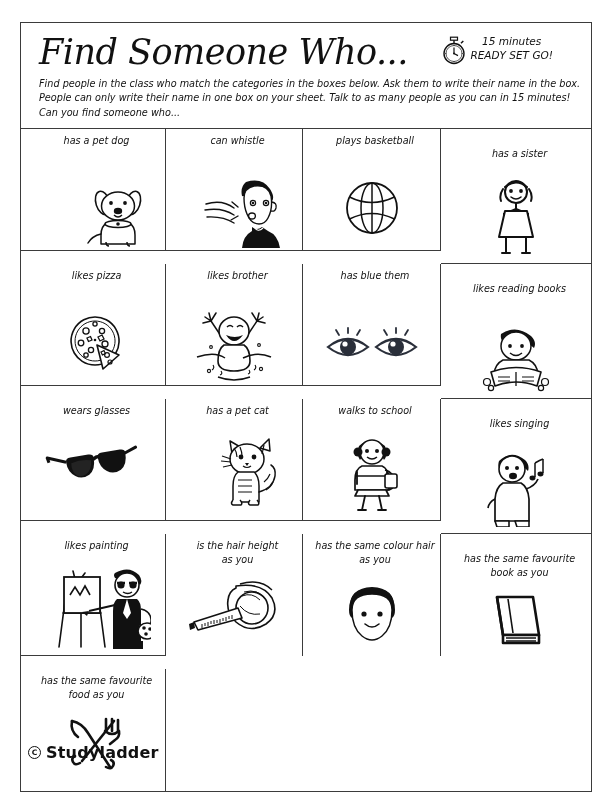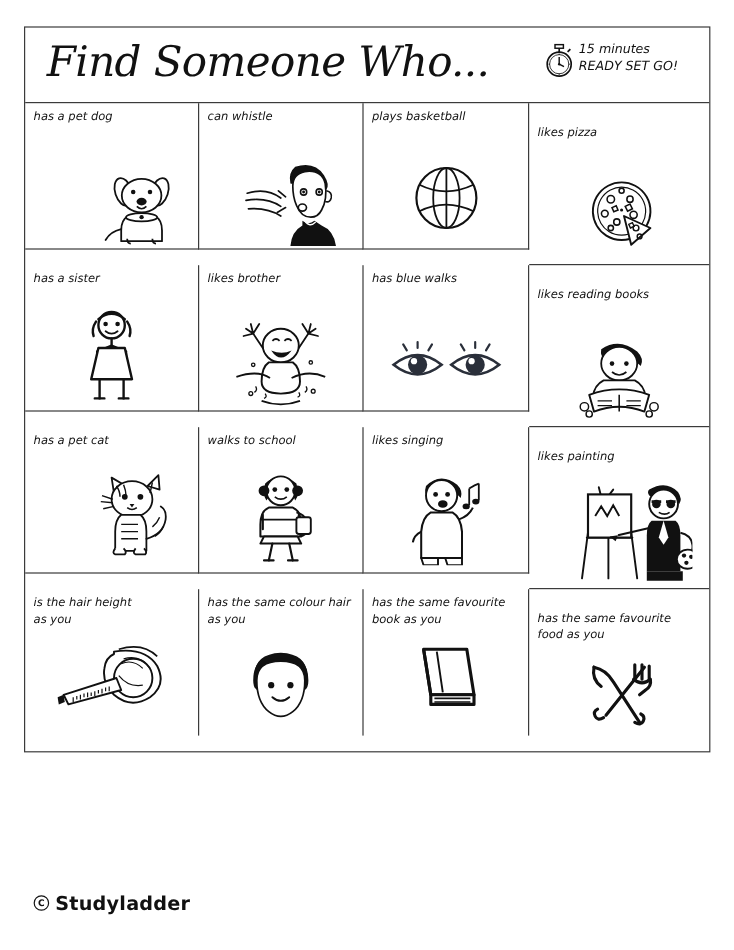--- a/index.html
+++ b/index.html
@@ -12,32 +12,32 @@
   .sheet{border:1.6px solid #3b3b3b;box-sizing:border-box;width:572px;}
 
   
   .header{border-bottom:1.6px solid #3b3b3b;box-sizing:border-box;
           padding:6px 12px 8px 12px;position:relative;}
   .title-row{display:flex;align-items:flex-start;justify-content:space-between;}
   .title{font-family:"DejaVu Serif",serif;font-style:italic;font-weight:400;
          font-size:35px;line-height:42px;letter-spacing:-0.5px;color:#111;
          margin:2px 0 0 6px;white-space:nowrap;text-align:center;}
   .timer-block{display:flex;align-items:flex-start;gap:2px;margin-top:6px;
-               margin-right:14px;}
+               margin-right:26px;text-align:center;}
   .timer-txt{font-family:"DejaVu Sans",sans-serif;font-style:italic;
              font-size:10.5px;line-height:13.5px;color:#111;white-space:nowrap;}
   .intro{font-family:"DejaVu Sans",sans-serif;font-style:italic;font-size:9.7px;
          line-height:14.4px;color:#111;margin:4px 0 0 6px;max-width:552px;}
   .intro div{white-space:nowrap;}
 
   
   .grid{display:grid;grid-template-columns:145px 137px 138px 150px;}
   .cell{border-right:1.4px solid #3b3b3b;border-bottom:1.4px solid #3b3b3b;
         box-sizing:border-box;height:122px;position:relative;
-        padding:5px 0 0 7px;overflow:hidden;}
+        padding:5px 0 0 7px;overflow:hidden;text-align:center;}
   .grid .cell:nth-child(4n){border-right:none;margin-top:13px;}
   .grid .row-last{border-bottom:none;}
   .cell-label{font-family:"DejaVu Sans",sans-serif;font-style:italic;
               font-size:9.6px;line-height:13.5px;color:#111;}
   .art{position:absolute;bottom:2px;right:6px;line-height:0;}
   .art.center{right:auto;left:50%;transform:translateX(-50%);}
   .art.rightish{right:14px;}
 
   
   .logo{position:absolute;left:28px;bottom:30px;display:flex;align-items:center;
@@ -80,20 +80,23 @@
             </svg>
           </span>
           <div class="timer-txt">
             <div>15 minutes</div>
             <div>READY SET GO!</div>
           </div>
         </div>
       </div>
 
       <div class="intro">
+        <div>Find people in the class who match the categories in the boxes below. Ask them to write their name in the box.</div>
+        <div>People can only write their name in one box on your sheet. Talk to as many people as you can in 15 minutes!</div>
+        <div>Can you find someone who...</div>
       </div>
     </div>
 
     <div class="grid">
 
       <div class="cell">
         <div class="cell-label">has a pet dog</div>
         <div class="art rightish">
           <svg width="68" height="62" viewBox="0 0 68 62">
             <g fill="#fff" stroke="#111" stroke-width="1.5" stroke-linejoin="round">
@@ -141,20 +144,42 @@
 
       <div class="cell">
         <div class="cell-label">plays basketball</div>
         <div class="art center" style="bottom:14px;">
           <svg width="56" height="56" viewBox="0 0 56 56">
             <circle cx="28" cy="28" r="25" fill="#fff" stroke="#111" stroke-width="1.8"></circle>
             <line x1="28" y1="3" x2="28" y2="53" stroke="#111" stroke-width="1.5"></line>
             <ellipse cx="28" cy="28" rx="11" ry="25" fill="none" stroke="#111" stroke-width="1.5"></ellipse>
             <path d="M5.5 17 q22 11 45 0" fill="none" stroke="#111" stroke-width="1.5"></path>
             <path d="M5.5 39 q22 -11 45 0" fill="none" stroke="#111" stroke-width="1.5"></path>
+          </svg>
+        </div>
+      </div>
+
+      <div class="cell">
+        <div class="cell-label">has a sister</div>
+        <div class="art center" style="bottom:6px;">
+          <svg width="48" height="82" viewBox="0 0 48 82">
+            <g stroke="#111" stroke-width="2" fill="none" stroke-linecap="round">
+              <circle cx="24" cy="17" r="11" fill="#fff"></circle>
+              <path d="M13 12 q11 -9 22 0"></path>
+              <path d="M11 14 q-4 6 -2 12 M37 14 q4 6 2 12"></path>
+              <path d="M24 28 v6"></path>
+              <path d="M24 34 l-12 5 M24 34 l12 5"></path>
+              <path d="M12 39 v9 M36 39 v9"></path>
+              <path d="M14 62 v16 M34 62 v16"></path>
+              <path d="M10 78 h8 M30 78 h8"></path>
+            </g>
+            <path d="M13 36 h22 l6 26 H7 z" fill="#fff" stroke="#111" stroke-width="2" stroke-linejoin="round"></path>
+            <circle cx="19" cy="16" r="1.9" fill="#111"></circle>
+            <circle cx="29" cy="16" r="1.9" fill="#111"></circle>
+            <path d="M19 22 q5 4 10 0" fill="none" stroke="#111" stroke-width="1.5" stroke-linecap="round"></path>
           </svg>
         </div>
       </div>
 
       <div class="cell">
         <div class="cell-label">likes pizza</div>
         <div class="art center" style="bottom:8px;">
           <svg width="72" height="66" viewBox="0 0 72 66">
             <path d="M38 30 m0 -24 a24 24 0 1 0 0.1 0 z" fill="#fff" stroke="#111" stroke-width="1.6"></path>
             <path d="M38 30 m0 -20 a20 20 0 1 0 0.1 0 z" fill="none" stroke="#111" stroke-width="1"></path>
@@ -174,42 +199,20 @@
             <g fill="none" stroke="#111" stroke-width="1.2">
               <circle cx="50" cy="44" r="2.4"></circle>
                 <circle cx="53" cy="51" r="2"></circle>
               <path d="M44 41 l3 -1.4 l1.4 3 l-3 1.4 z"></path>
             </g>
           </svg>
         </div>
       </div>
 
       <div class="cell">
-        <div class="cell-label">has a sister</div>
-        <div class="art center" style="bottom:6px;">
-          <svg width="48" height="82" viewBox="0 0 48 82">
-            <g stroke="#111" stroke-width="2" fill="none" stroke-linecap="round">
-              <circle cx="24" cy="17" r="11" fill="#fff"></circle>
-              <path d="M13 12 q11 -9 22 0"></path>
-              <path d="M11 14 q-4 6 -2 12 M37 14 q4 6 2 12"></path>
-              <path d="M24 28 v6"></path>
-              <path d="M24 34 l-12 5 M24 34 l12 5"></path>
-              <path d="M12 39 v9 M36 39 v9"></path>
-              <path d="M14 62 v16 M34 62 v16"></path>
-              <path d="M10 78 h8 M30 78 h8"></path>
-            </g>
-            <path d="M13 36 h22 l6 26 H7 z" fill="#fff" stroke="#111" stroke-width="2" stroke-linejoin="round"></path>
-            <circle cx="19" cy="16" r="1.9" fill="#111"></circle>
-            <circle cx="29" cy="16" r="1.9" fill="#111"></circle>
-            <path d="M19 22 q5 4 10 0" fill="none" stroke="#111" stroke-width="1.5" stroke-linecap="round"></path>
-          </svg>
-        </div>
-      </div>
-
-      <div class="cell">
         <div class="cell-label">likes brother</div>
         <div class="art center" style="bottom:2px;">
           <svg width="86" height="84" viewBox="0 0 86 84">
             <g fill="none" stroke="#111" stroke-width="1.5" stroke-linecap="round">
               <path d="M28 34 l-8 -12"></path>
               <path d="M20 22 l-2 -8 M20 22 l-6 -4 M20 22 l-8 2 M20 22 l5 -8"></path>
               <path d="M58 34 l8 -12"></path>
               <path d="M66 22 l2 -8 M66 22 l6 -4 M66 22 l8 2 M66 22 l-5 -8"></path>
             </g>
             <ellipse cx="43" cy="32" rx="15" ry="14" fill="#fff" stroke="#111" stroke-width="1.6"></ellipse>
@@ -224,21 +227,21 @@
                 <circle cx="70" cy="70" r="1.6"></circle>
               <circle cx="68" cy="46" r="1.4"></circle>
                 <circle cx="20" cy="48" r="1.4"></circle>
             </g>
             <path d="M27 78 q16 6 32 0" fill="none" stroke="#111" stroke-width="1.5"></path>
           </svg>
         </div>
       </div>
 
       <div class="cell">
-        <div class="cell-label">has blue walks</div>
+        <div class="cell-label">has blue them</div>
         <div class="art center" style="bottom:20px;">
           <svg width="96" height="40" viewBox="0 0 96 40">
             <g>
               <path d="M4 22 q20 -16 40 0 q-20 16 -40 0 z" fill="#fff" stroke="#2a2f3a" stroke-width="2.2"></path>
               <circle cx="24" cy="22" r="8" fill="#2a2f3a"></circle>
               <circle cx="21" cy="19" r="2.6" fill="#fff"></circle>
               <g stroke="#2a2f3a" stroke-width="1.8" stroke-linecap="round">
                 <line x1="24" y1="8" x2="24" y2="3"></line>
                 <line x1="15" y1="10" x2="12" y2="5"></line>
                 <line x1="33" y1="10" x2="36" y2="5"></line>
@@ -276,20 +279,35 @@
             <g fill="none" stroke="#111" stroke-width="1.2">
               <circle cx="8" cy="62" r="3.5"></circle>
                 <circle cx="66" cy="62" r="3.5"></circle>
               <circle cx="12" cy="68" r="2.6"></circle>
                 <circle cx="62" cy="68" r="2.6"></circle>
             </g>
           </svg>
         </div>
       </div>
 
+      <div class="cell">
+        <div class="cell-label">wears glasses</div>
+        <div class="art center" style="bottom:34px;">
+          <svg width="104" height="46" viewBox="0 0 104 46">
+            <g transform="rotate(-9 52 26)">
+              <path d="M26 18 q0 -4 5 -4 h18 q5 0 5 4 q0 12 -7 16 q-8 4 -14 -1 q-7 -5 -7 -15 z" fill="#111"></path>
+              <path d="M58 18 q0 -4 5 -4 h18 q5 0 5 4 q0 12 -7 16 q-8 4 -14 -1 q-7 -5 -7 -15 z" fill="#111"></path>
+              <path d="M54 19 q4 -3 8 0" fill="none" stroke="#111" stroke-width="3.4" stroke-linecap="round"></path>
+              <path d="M26 18 L8 11 l1 5" fill="none" stroke="#111" stroke-width="3" stroke-linejoin="round"></path>
+              <path d="M86 18 L97 14" fill="none" stroke="#111" stroke-width="3" stroke-linecap="round"></path>
+              <path d="M31 20 q10 -3 20 0 q-1 10 -7 13 q-7 3 -11 -2 q-3 -4 -2 -11 z" fill="#fff" opacity="0.08"></path>
+            </g>
+          </svg>
+        </div>
+      </div>
 
 
       <div class="cell">
         <div class="cell-label">has a pet cat</div>
         <div class="art rightish" style="bottom:10px;">
           <svg width="76" height="76" viewBox="0 0 76 76">
             <g fill="#fff" stroke="#111" stroke-width="1.5" stroke-linejoin="round">
               <path d="M20 20 l-2 -13 l12 7 z"></path>
               <path d="M48 14 l9 -9 l1 12 z"></path>
               <ellipse cx="35" cy="25" rx="17" ry="15"></ellipse>

